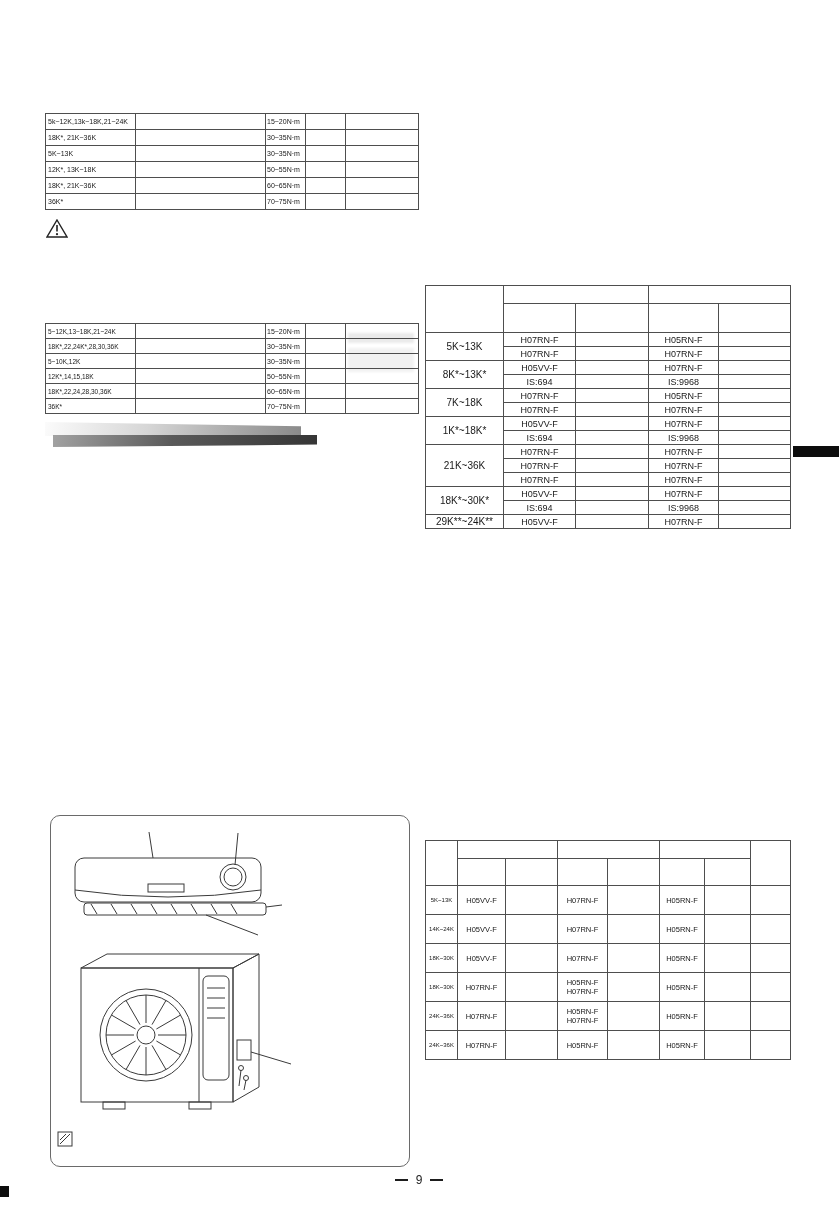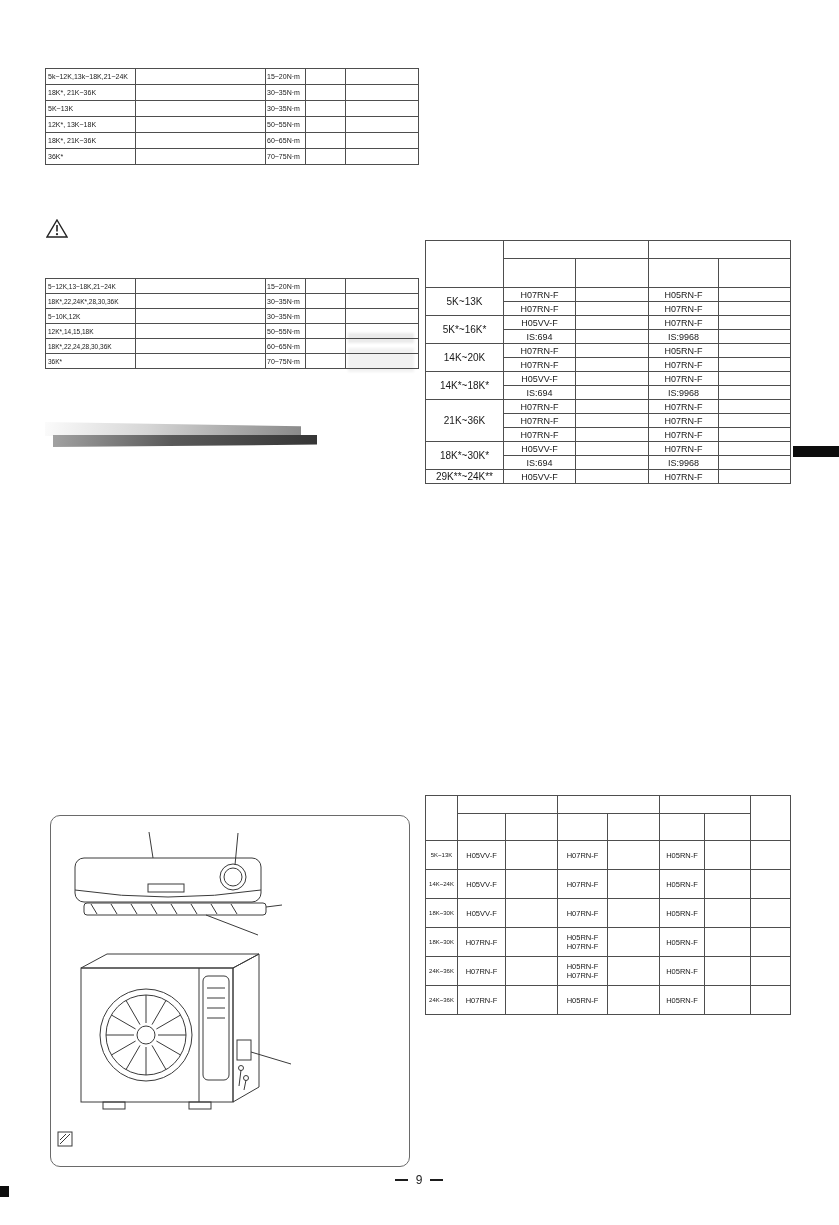--- a/index.html
+++ b/index.html
@@ -1,21 +1,21 @@
 <!DOCTYPE html>
 <html><head>
 <meta charset="utf-8">
 <style>
   html,body{margin:0;padding:0;}
   body{
     width:839px;height:1225px;position:relative;overflow:hidden;
     background:#ffffff;color:#181818;
     font-family:"Liberation Sans", sans-serif;
   }
-  table{border-collapse:collapse;position:absolute;table-layout:fixed;background:#fff;}
+  table{border-collapse:collapse;position:absolute;table-layout:fixed;background:#fff;margin-top:45px;}
   td{border:1px solid #4e4e4e;padding:0 2px;overflow:hidden;vertical-align:middle;}
 
   
   .t1{left:45px;top:68px;width:373px;}
   .t1 td{height:15px;font-size:7px;white-space:nowrap;}
   
   .t2{left:45px;top:278px;width:373px;}
   .t2 td{height:14px;font-size:6.5px;white-space:nowrap;}
   .t1 .trq,.t2 .trq{font-size:7px;padding-left:1px;}
 
@@ -218,49 +218,49 @@
     <td></td>
   </tr>
   <tr class="d">
     <td>H07RN-F</td>
     <td></td>
     <td>H07RN-F</td>
     <td></td>
   </tr>
 
   <tr class="d">
-    <td class="model" rowspan="2">5K*~16K*</td>
+    <td class="model" rowspan="2">8K*~13K*</td>
     <td>H05VV-F</td>
     <td></td>
     <td>H07RN-F</td>
     <td></td>
   </tr>
   <tr class="d">
     <td>IS:694</td>
     <td></td>
     <td>IS:9968</td>
     <td></td>
   </tr>
 
   <tr class="d">
-    <td class="model" rowspan="2">14K~20K</td>
-    <td>H07RN-F</td>
-    <td></td>
-    <td>H05RN-F</td>
-    <td></td>
-  </tr>
-  <tr class="d">
-    <td>H07RN-F</td>
-    <td></td>
-    <td>H07RN-F</td>
-    <td></td>
-  </tr>
-
-  <tr class="d">
-    <td class="model" rowspan="2">14K*~18K*</td>
+    <td class="model" rowspan="2">7K~18K</td>
+    <td>H07RN-F</td>
+    <td></td>
+    <td>H05RN-F</td>
+    <td></td>
+  </tr>
+  <tr class="d">
+    <td>H07RN-F</td>
+    <td></td>
+    <td>H07RN-F</td>
+    <td></td>
+  </tr>
+
+  <tr class="d">
+    <td class="model" rowspan="2">1K*~18K*</td>
     <td>H05VV-F</td>
     <td></td>
     <td>H07RN-F</td>
     <td></td>
   </tr>
   <tr class="d">
     <td>IS:694</td>
     <td></td>
     <td>IS:9968</td>
     <td></td>

